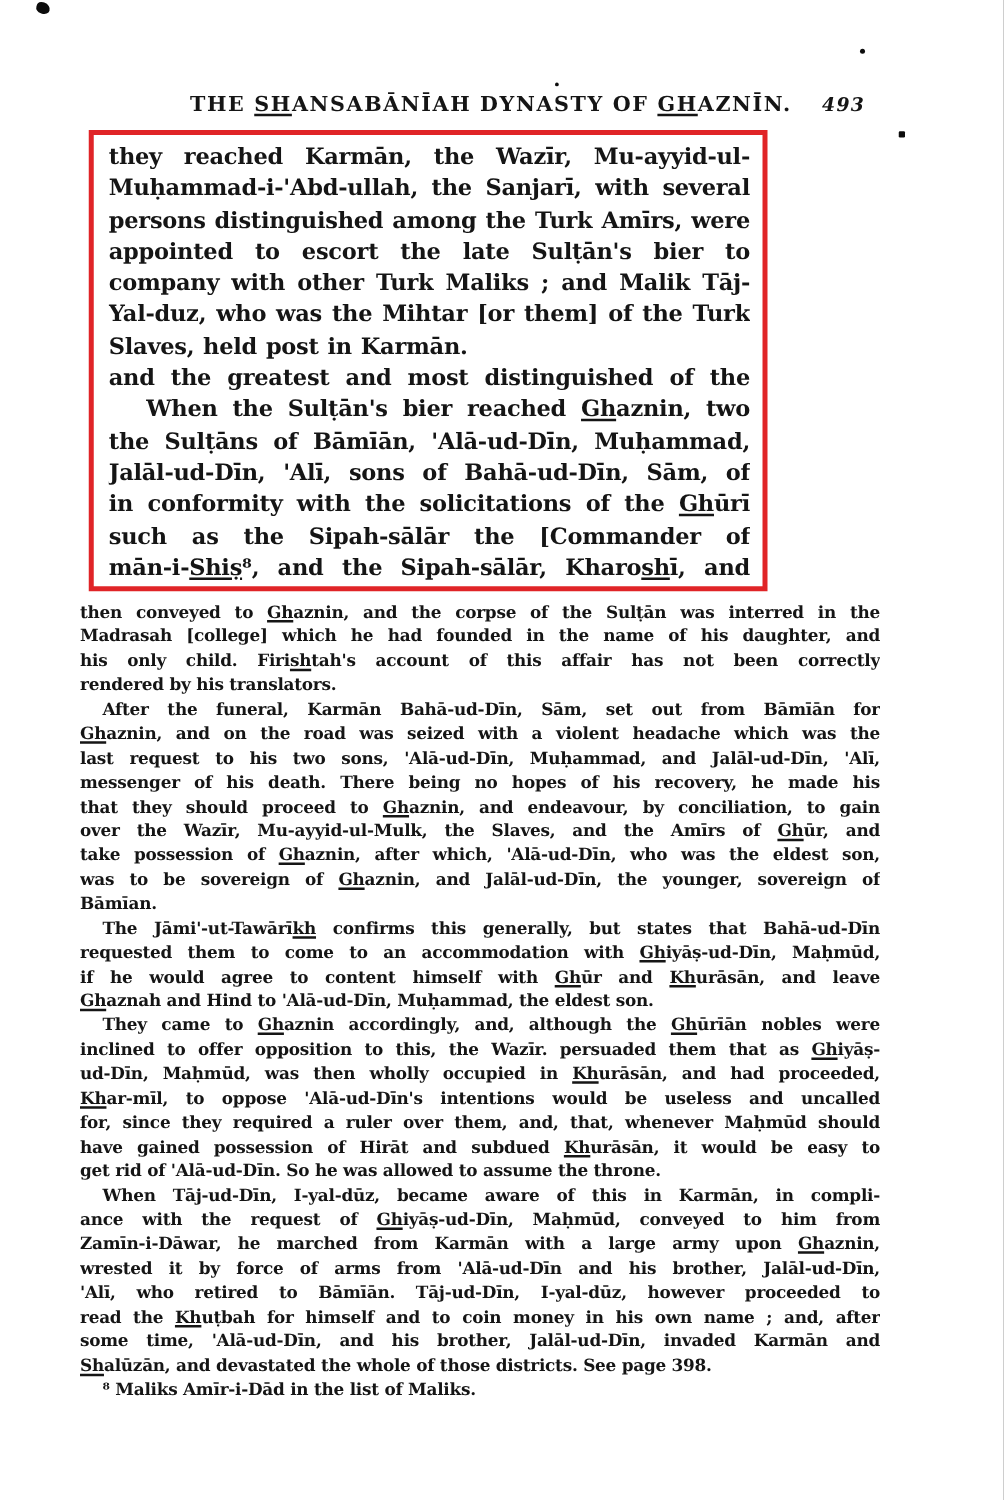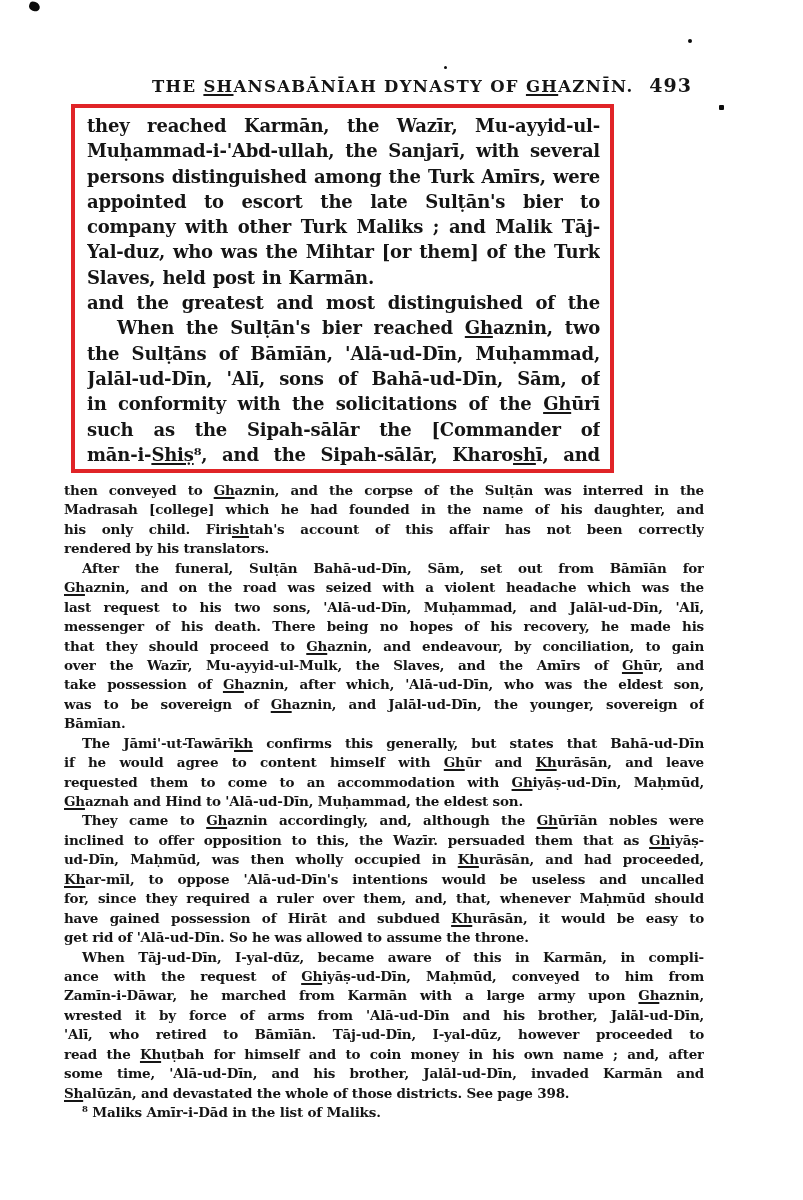--- a/index.html
+++ b/index.html
@@ -13,21 +13,21 @@
   }
   
   .header{
     position:absolute;left:152px;top:74px;width:540px;
     display:flex;justify-content:space-between;align-items:baseline;
   }
   .header .title{
     font-size:16.5px;font-weight:700;letter-spacing:1.3px;white-space:nowrap;
   }
   .header .pagenum{
-    font-size:19px;font-weight:700;letter-spacing:1px;
+    font-size:15px;font-weight:700;letter-spacing:1px;font-style:italic;
   }
   u{text-decoration-thickness:1.5px;text-underline-offset:2px;}
   
   .hlbox{
     position:absolute;left:71px;top:104px;width:543px;height:369px;
     border:4px solid #0f172a;
     box-sizing:border-box;
   }
   .box-text{
     padding:5px 10px 0 12px;
@@ -90,32 +90,32 @@
         <div class="bline">such as the Sipah-sālār the [Commander of Troops], Sulī-</div>
         <div class="bline">mān-i-<u>Shiṣ</u>⁸, and the Sipah-sālār, Kharo<u>sh</u>ī, and other</div>
       </div>
   </div>
 
   <div class="footnotes">
       <div class="fline">then conveyed to <u>Gh</u>aznin, and the corpse of the Sulṭān was interred in the</div>
       <div class="fline">Madrasah [college] which he had founded in the name of his daughter, and</div>
       <div class="fline">his only child.  Firi<u>sh</u>tah's account of this affair has not been correctly</div>
       <div class="fline end">rendered by his translators.</div>
-      <div class="fline indent">After the funeral, Sulṭān Bahā-ud-Dīn, Sām, set out from Bāmīān for</div>
+      <div class="fline indent">After the funeral, Karmān Bahā-ud-Dīn, Sām, set out from Bāmīān for</div>
       <div class="fline"><u>Gh</u>aznin, and on the road was seized with a violent headache which was the</div>
       <div class="fline">last request to his two sons, 'Alā-ud-Dīn, Muḥammad, and Jalāl-ud-Dīn, 'Alī,</div>
       <div class="fline">messenger of his death.  There being no hopes of his recovery, he made his</div>
       <div class="fline">that they should proceed to <u>Gh</u>aznin, and endeavour, by conciliation, to gain</div>
       <div class="fline">over the Wazīr, Mu-ayyid-ul-Mulk, the Slaves, and the Amīrs of <u>Gh</u>ūr, and</div>
       <div class="fline">take possession of <u>Gh</u>aznin, after which, 'Alā-ud-Dīn, who was the eldest son,</div>
       <div class="fline">was to be sovereign of <u>Gh</u>aznin, and Jalāl-ud-Dīn, the younger, sovereign of</div>
       <div class="fline end">Bāmīan.</div>
       <div class="fline indent">The Jāmi'-ut-Tawārī<u>kh</u> confirms this generally, but states that Bahā-ud-Dīn</div>
+      <div class="fline">requested them to come to an accommodation with <u>Gh</u>iyāṣ-ud-Dīn, Maḥmūd,</div>
       <div class="fline">if he would agree to content himself with <u>Gh</u>ūr and <u>Kh</u>urāsān, and leave</div>
-      <div class="fline">requested them to come to an accommodation with <u>Gh</u>iyāṣ-ud-Dīn, Maḥmūd,</div>
       <div class="fline end"><u>Gh</u>aznah and Hind to 'Alā-ud-Dīn, Muḥammad, the eldest son.</div>
       <div class="fline indent">They came to <u>Gh</u>aznin accordingly, and, although the <u>Gh</u>ūrīān nobles were</div>
       <div class="fline">inclined to offer opposition to this, the Wazīr. persuaded them that as <u>Gh</u>iyāṣ-</div>
       <div class="fline">ud-Dīn, Maḥmūd, was then wholly occupied in <u>Kh</u>urāsān, and had proceeded,</div>
       <div class="fline"><u>Kh</u>ar-mīl, to oppose 'Alā-ud-Dīn's intentions would be useless and uncalled</div>
       <div class="fline">for, since they required a ruler over them, and, that, whenever Maḥmūd should</div>
       <div class="fline">have gained possession of Hirāt and subdued <u>Kh</u>urāsān, it would be easy to</div>
       <div class="fline end">get rid of 'Alā-ud-Dīn.  So he was allowed to assume the throne.</div>
       <div class="fline indent">When Tāj-ud-Dīn, I-yal-dūz, became aware of this in Karmān, in compli-</div>
       <div class="fline">ance with the request of <u>Gh</u>iyāṣ-ud-Dīn, Maḥmūd, conveyed to him from</div>

